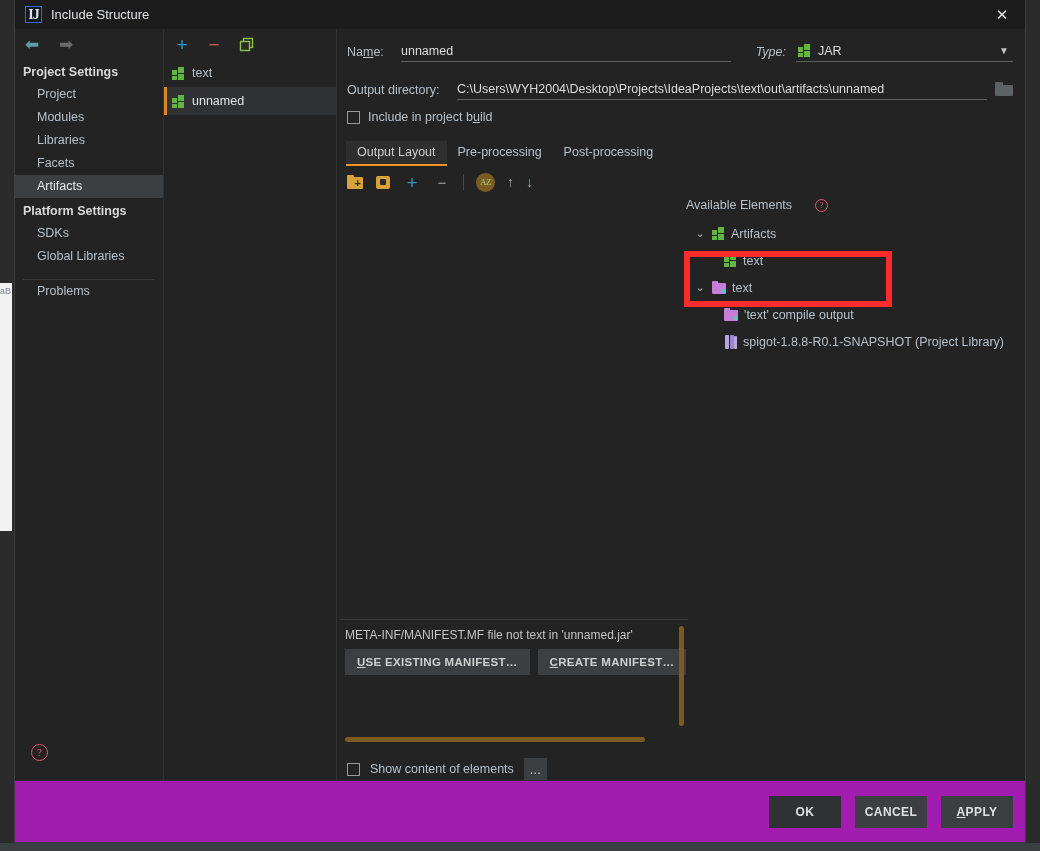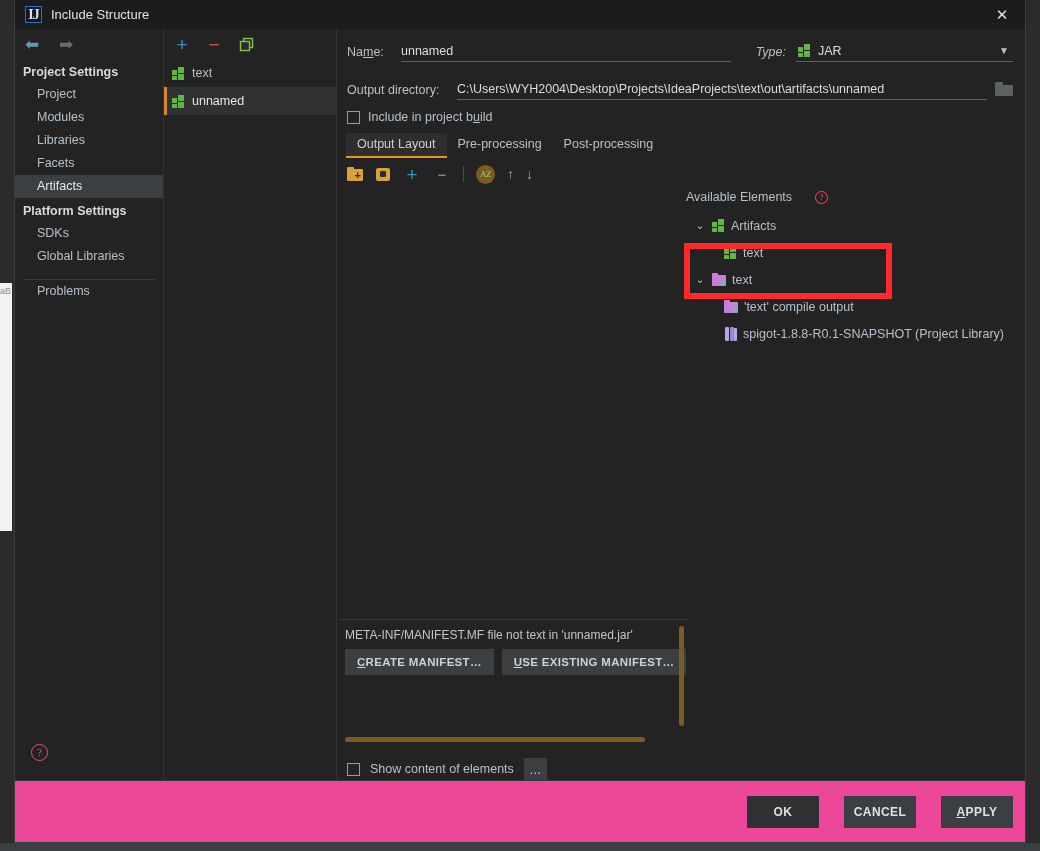--- a/index.html
+++ b/index.html
@@ -197,21 +197,21 @@
     font-size: 12.5px; color: #dcdcdc;
     padding: 2px 0 3px 0;
     min-height: 21px;
     display: flex; align-items: center;
   }
 
   .tabs {
     display: flex; align-items: flex-end;
     padding-left: 9px;
     height: 27px;
-    margin-top: 7px;
+    margin-top: 15px;
   }
   .tab {
     font-size: 12.5px; color: #b5c0ca;
     padding: 4px 11px 5px 11px;
     border-bottom: 2px solid transparent;
   }
   .tab.active {
     background: #2e2e2e;
     color: #cfcfcf;
     border-bottom: 2px solid #f0921f;
@@ -395,22 +395,22 @@
     width:18px;height:15px;position:relative;flex:none; margin-left:8px;
   }
   .folder-btn .fb{position:absolute;left:0;top:3px;width:18px;height:11px;background:#5c6164;border-radius:1px;}
   .folder-btn .ft{position:absolute;left:0;top:0;width:8px;height:4px;background:#5c6164;border-radius:1px 1px 0 0;}
 
   
   .footer {
     height: 62px; min-height:62px;
     border-top: 1px solid #323232;
     display:flex; align-items:center; justify-content:flex-end;
-    padding-right: 12px; gap: 25px;
-    background:#ec4899;
+    padding-right: 12px; gap: 14px;
+    background:#a21caf;
   }
   .btn {
     background:#3c3f41; color:#e0e0e0;
     font-size:12px; font-weight:bold;
     min-width:72px; height:32px;
     display:flex;align-items:center;justify-content:center;
     letter-spacing:0.4px;
   }
   .btn.primary { background:#2f3133; }
   .btn u { text-decoration: underline; }
@@ -557,22 +557,22 @@
         </div>
 
         <div class="layout-split">
 
           <div class="left-tree">
             <div class="tree-blank"></div>
 
             <div class="manifest-wrap">
               <div class="manifest-msg">META-INF/MANIFEST.MF file not text in 'unnamed.jar'</div>
               <div class="mf-buttons">
+                <div class="mf-btn"><u>U</u><span>SE EXISTING MANIFEST…</span></div>
                 <div class="mf-btn"><u>C</u><span>REATE MANIFEST…</span></div>
-                <div class="mf-btn"><u>U</u><span>SE EXISTING MANIFEST…</span></div>
               </div>
               <div class="v-scroll"></div>
               <div class="h-scroll"></div>
             </div>
 
             <div class="show-content-row">
               <span class="cb"></span>
               <span class="lbl">Show content of elements</span>
               <span class="dots-btn">…</span>
             </div>

